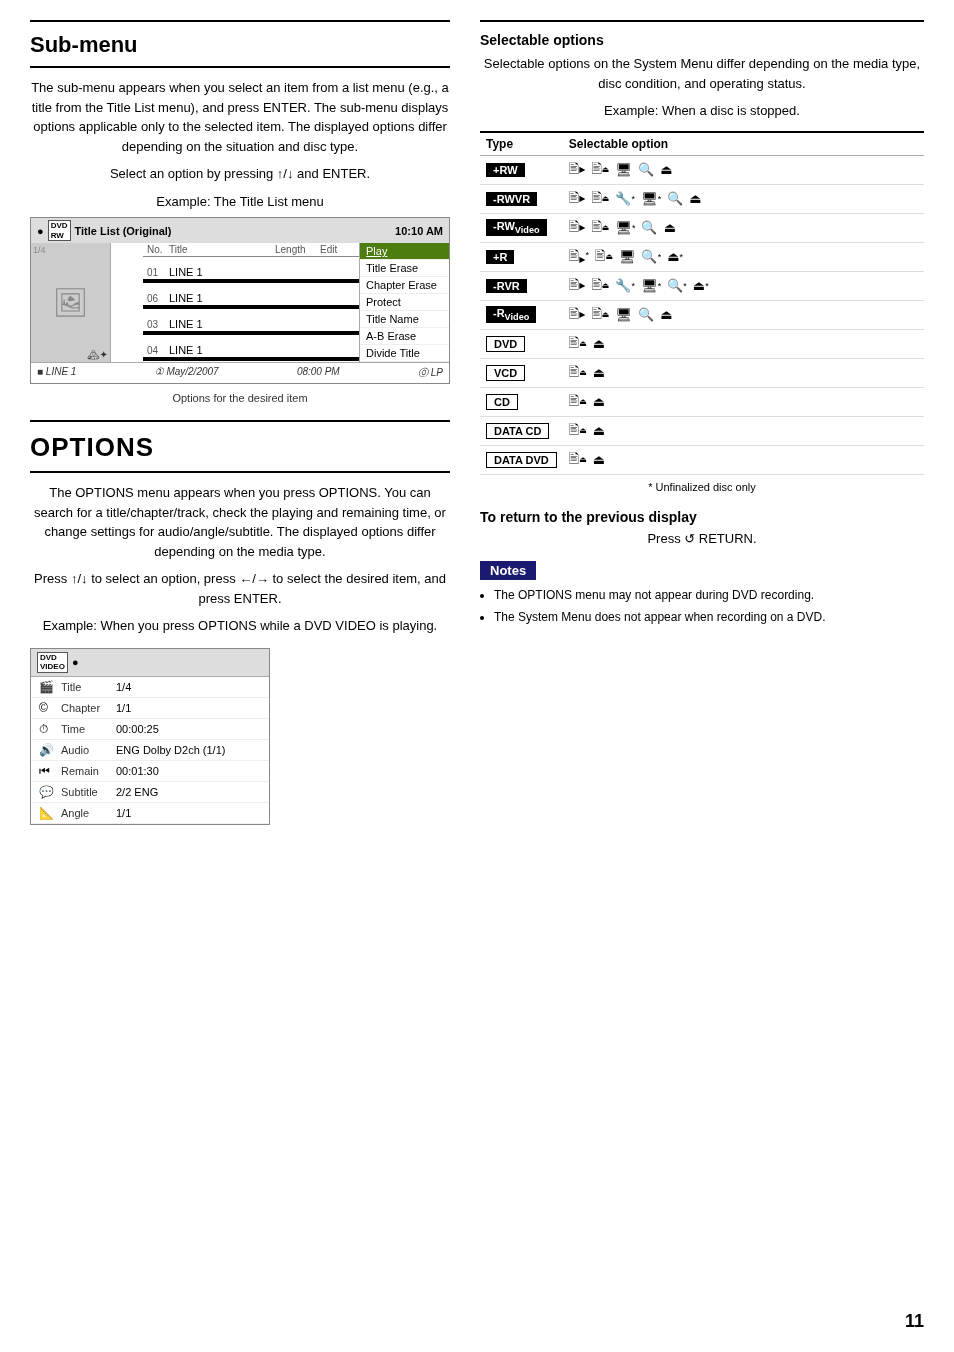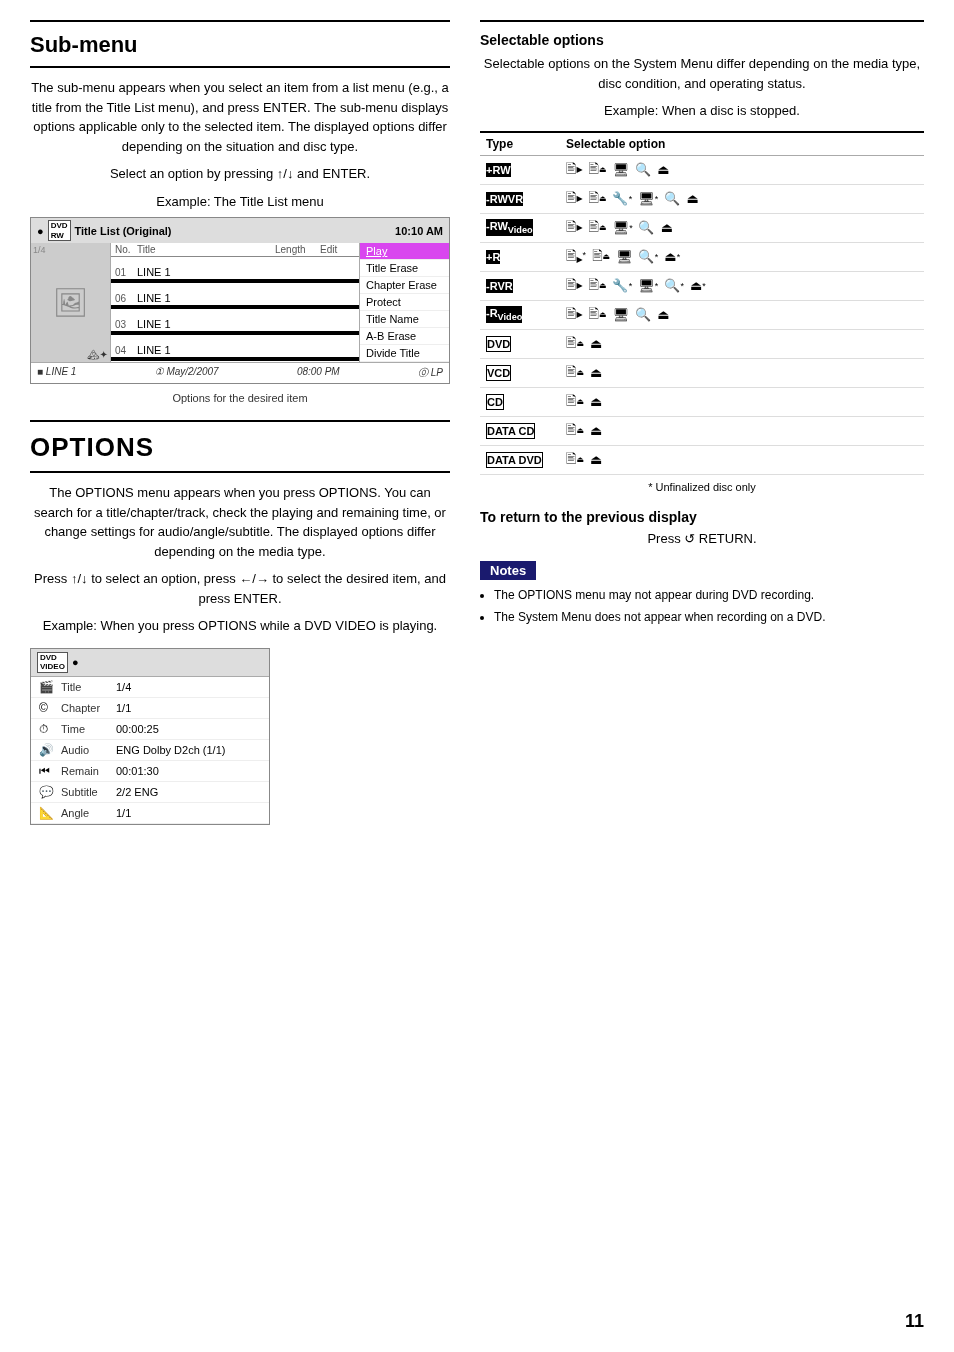--- a/index.html
+++ b/index.html
@@ -86,20 +86,21 @@
     }
     .title-list-thumb-icons {
       position: absolute;
       bottom: 2px;
       right: 2px;
       font-size: 10px;
       color: #333;
     }
     .title-list-items {
       flex: 1;
+      padding-left: 32px;
     }
     .title-list-col-header {
       display: flex;
       border-bottom: 1px solid #888;
       padding: 1px 4px;
       font-size: 10px;
       color: #555;
     }
     .title-list-col-header span:first-child { width: 22px; }
     .title-list-col-header span:nth-child(2) { flex: 1; }
@@ -122,21 +123,21 @@
       flex-direction: column;
       border-left: 1px solid #aaa;
       min-width: 90px;
     }
     .options-menu-item {
       padding: 2px 6px;
       font-size: 11px;
       border-bottom: 1px solid #eee;
     }
     .options-menu-item.highlighted {
-      background: #d946ef;
+      background: #4d7c0f;
       color: #fff;
       text-decoration: underline;
     }
     .title-list-footer {
       padding: 3px 6px;
       border-top: 1px solid #aaa;
       font-size: 10px;
       color: #333;
       display: flex;
       justify-content: space-between;
@@ -218,21 +219,21 @@
     .options-table .type-cell {
       font-weight: bold;
       white-space: nowrap;
     }
     .type-badge {
       display: inline-block;
       background: #000;
       color: #fff;
       font-weight: bold;
       font-size: 11px;
-      padding: 1px 0;
+      padding: 1px 7px;
     }
     .type-badge.rw { background: #000; }
     .type-badge.rwvr { background: #000; }
     .type-badge.outline {
       background: #fff;
       color: #000;
       border: 1px solid #000;
     }
     .icon-cell {
       display: flex;

